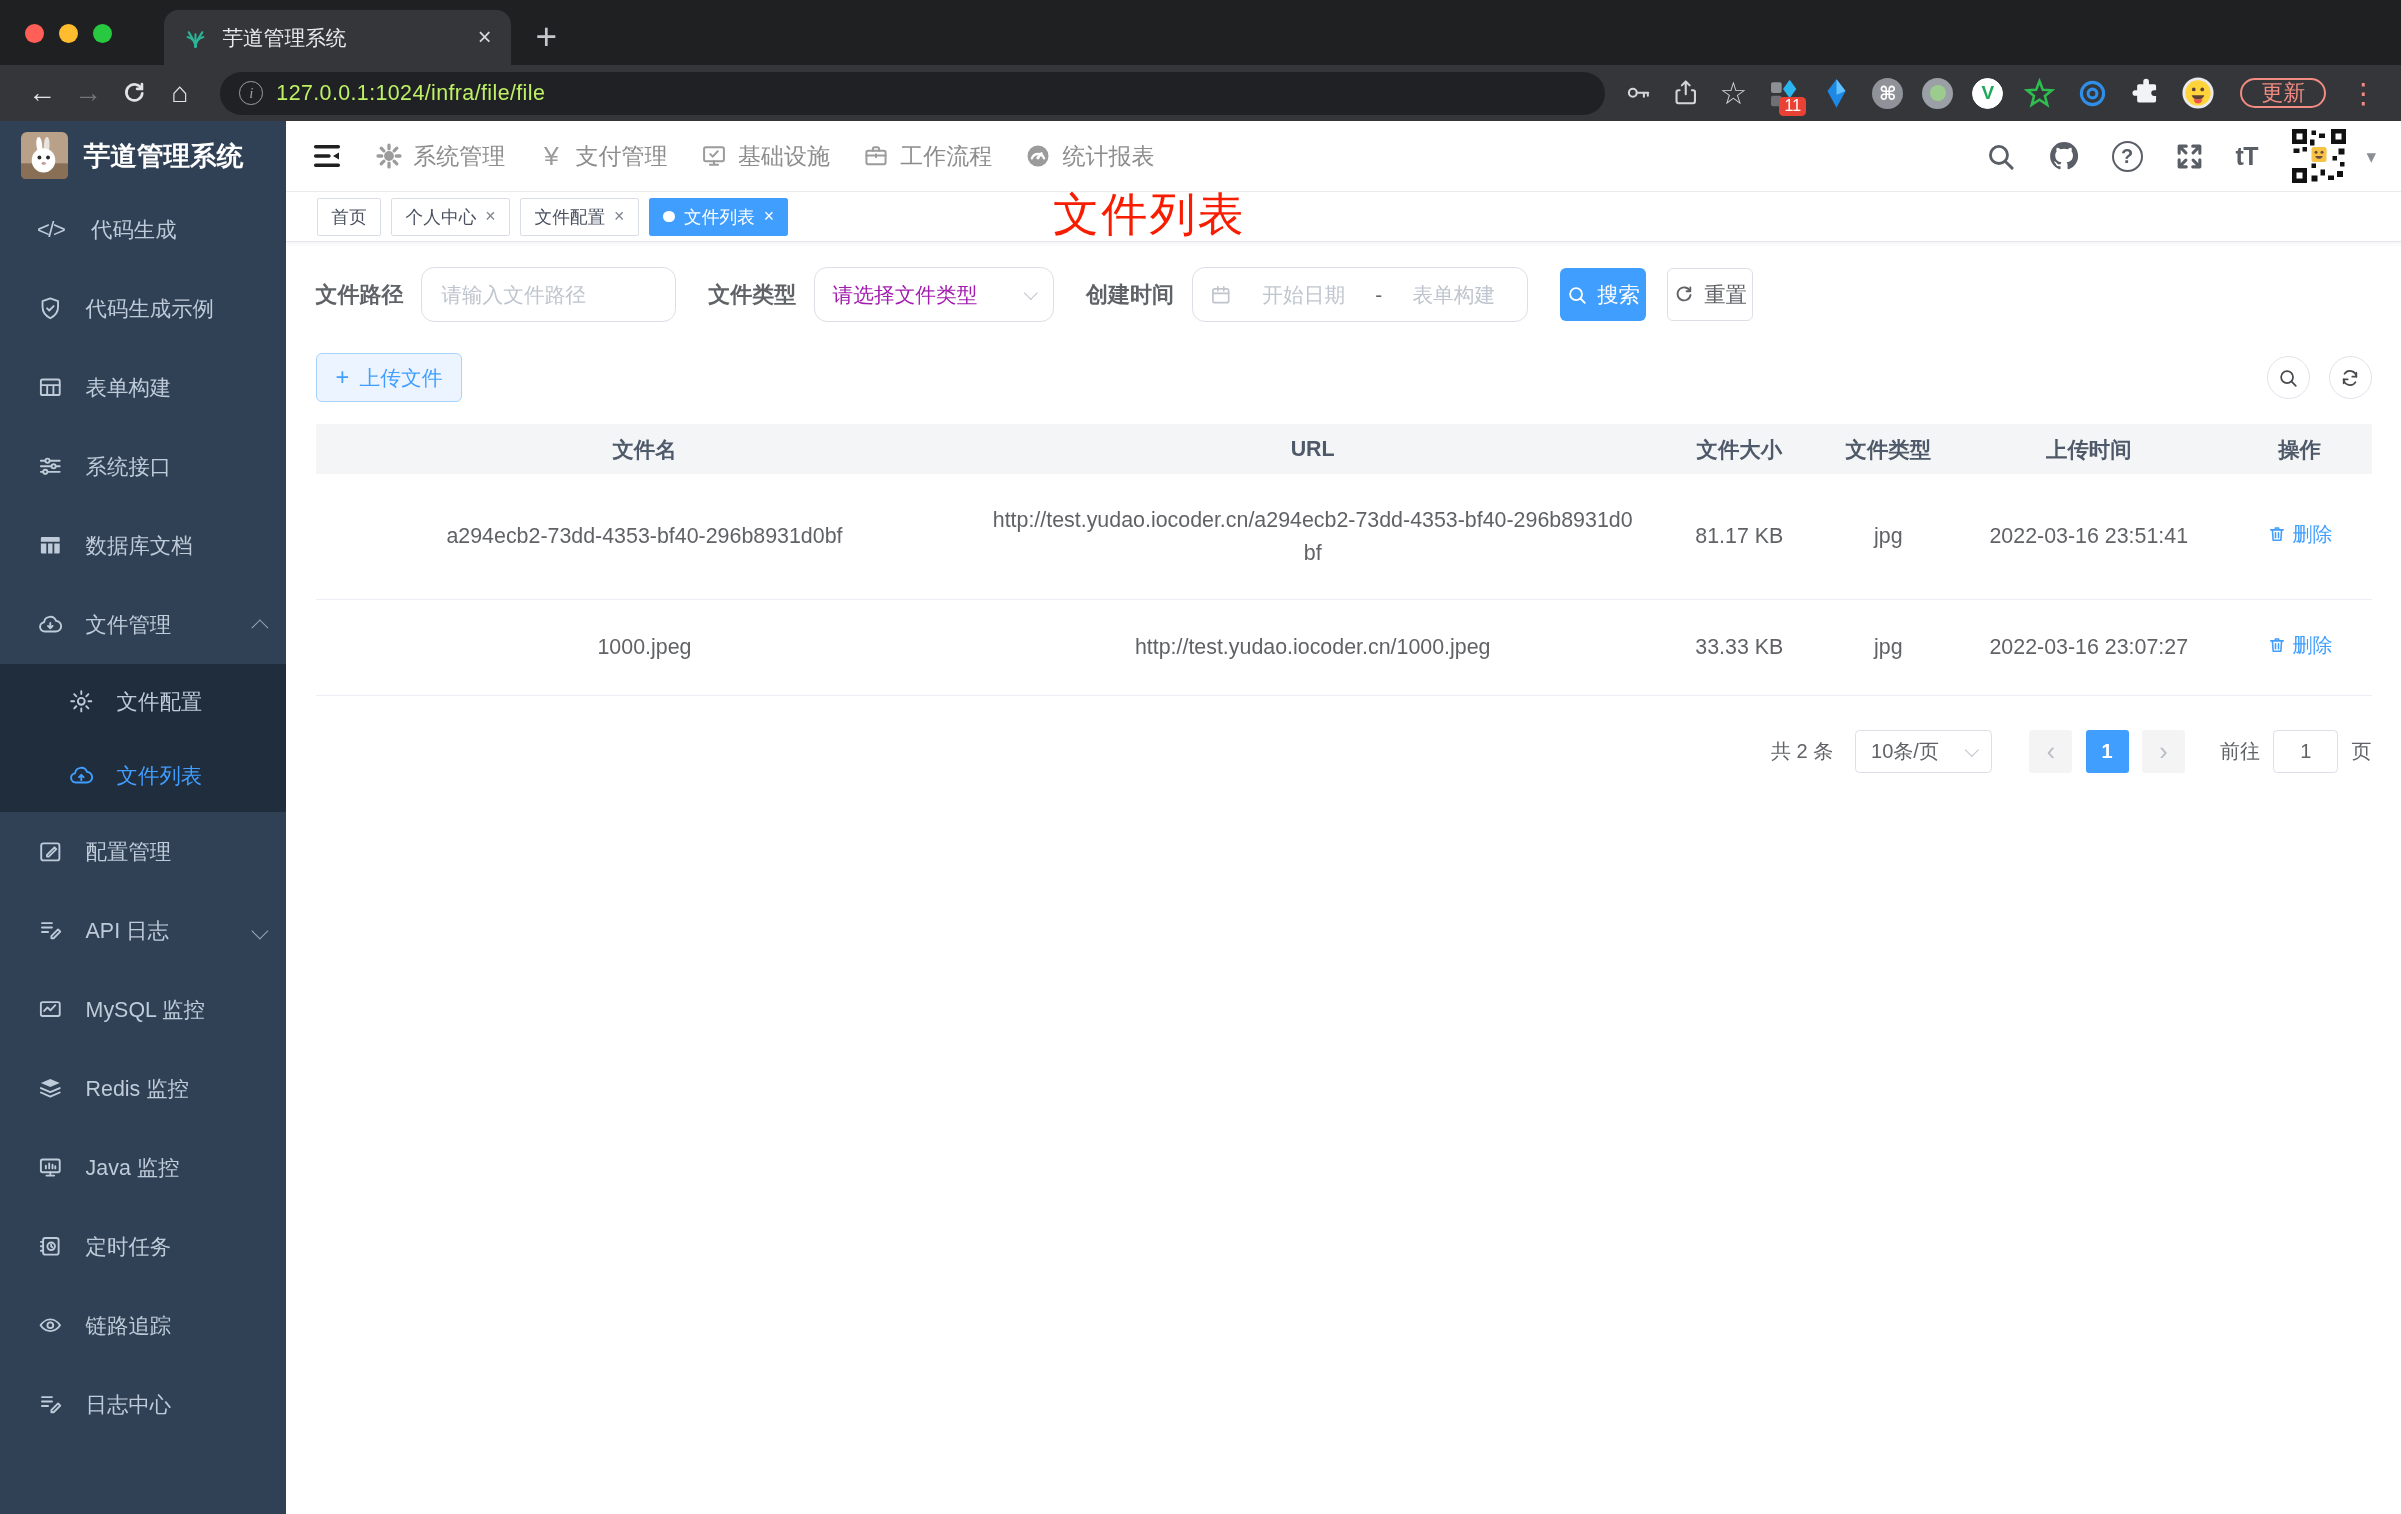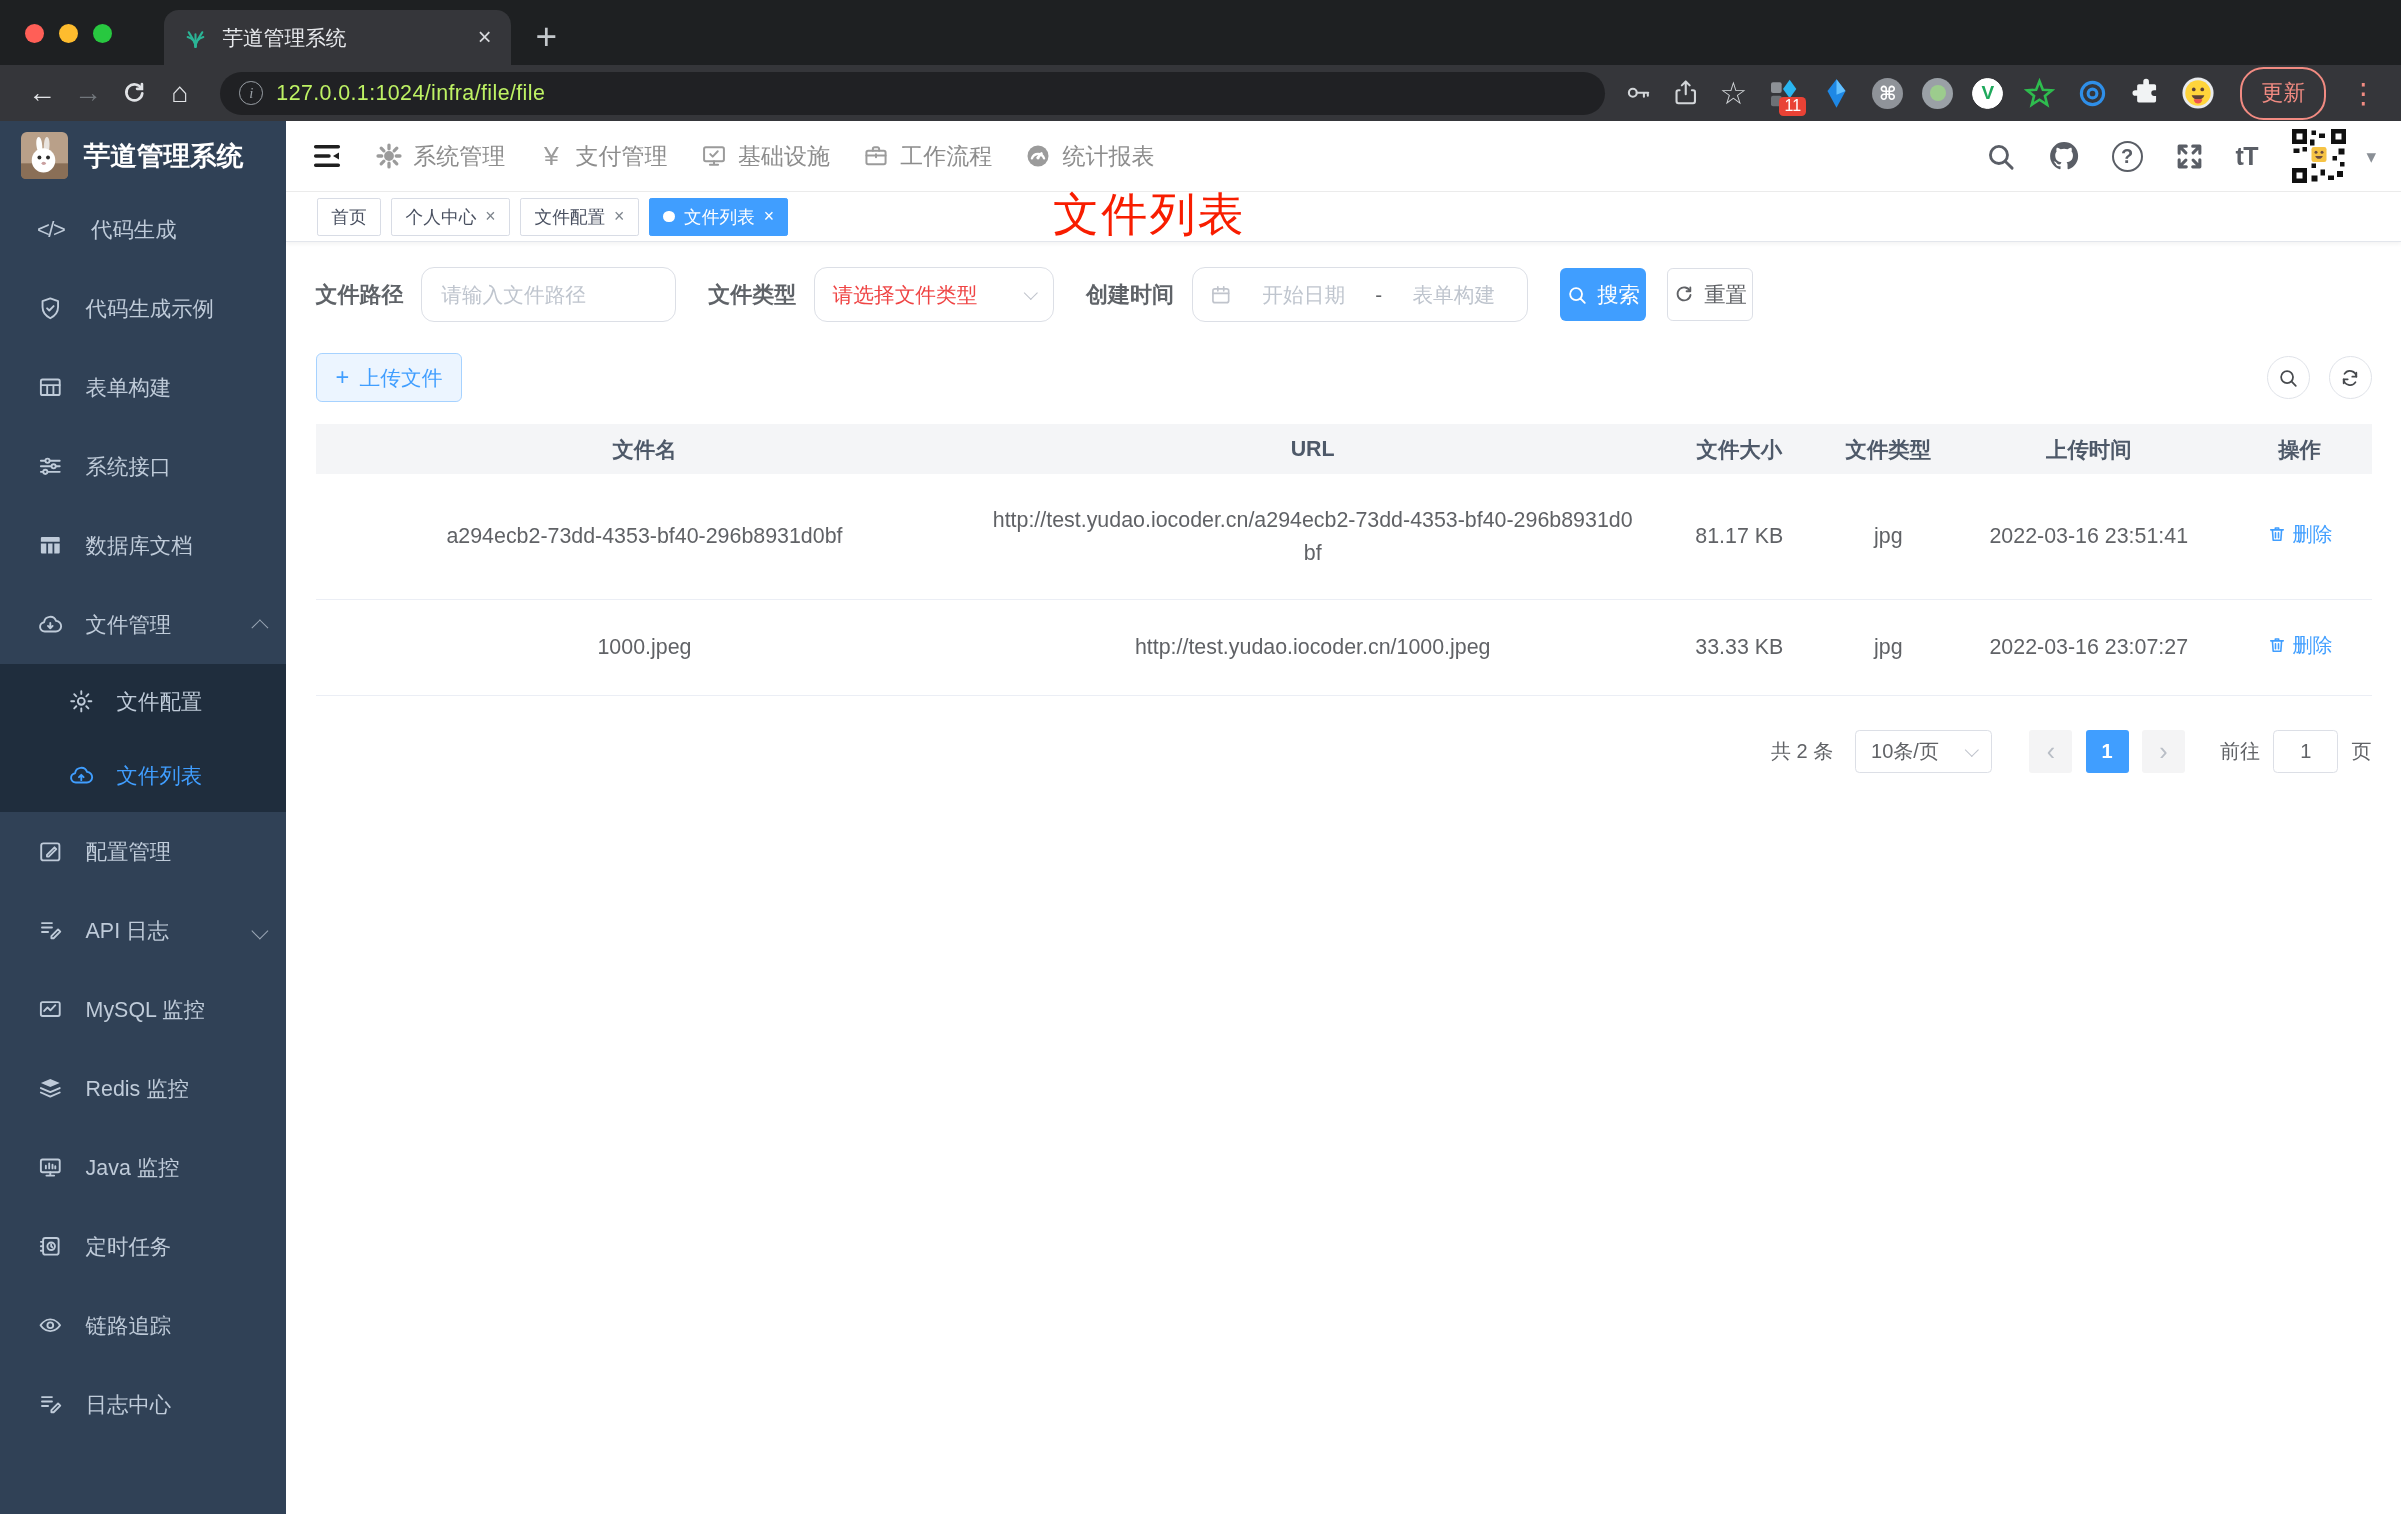--- a/index.html
+++ b/index.html
@@ -23,21 +23,21 @@
   .nav-glyph.disabled { color:#71767b; }
   .reload-ico { width:26.6px; height:26.6px; stroke:#e1e3e6; fill:none; stroke-width:2.4; stroke-linecap:round; margin:0 9.6px; }
   .omnibox { flex:1; height:43px; background:#202124; border-radius:23.6px; margin:0 17.7px; display:flex; align-items:center; padding:0 19px; gap:13.3px; }
   .info-circle { width:23.6px; height:23.6px; border:1.5px solid #9aa0a6; border-radius:50%; color:#9aa0a6; font-size:14.8px; display:flex; align-items:center; justify-content:center; font-style:italic; font-family:"Liberation Serif",serif; }
   .url-text { color:#bef264; font-size:21.4px; letter-spacing:0.4px; }
   .chrome-right { display:flex; align-items:center; gap:19px; }
   .cr-ico { color:#d3d6d9; display:flex; align-items:center; }
   .ext { position:relative; width:34px; height:34px; display:flex; align-items:center; justify-content:center; }
   .badge { position:absolute; right:-5.9px; bottom:-5.9px; background:#e94235; color:#fff; font-size:16px; border-radius:4.4px; padding:0.7px 5.2px; }
   .circle-ext { width:31px; height:31px; border-radius:50%; display:flex; align-items:center; justify-content:center; font-size:19px; font-weight:bold; }
-  .update-pill { border:2.2px solid #f28b82; color:#f28b82; height:53px; border-radius:23.6px; padding:0 19px; display:flex; align-items:center; font-size:22px; margin-left:5.9px; }
+  .update-pill { border:2.2px solid #f28b82; color:#f28b82; height:30px; border-radius:23.6px; padding:0 19px; display:flex; align-items:center; font-size:22px; margin-left:5.9px; }
   .menu-dots { color:#f28b82; font-size:28px; padding:0 4.4px; }
 
   
   .app { display:flex; height:1394px; }
   .sidebar { width:286px; background:#304156; flex-shrink:0; overflow:hidden; }
   .logo-row { height:69px; display:flex; align-items:center; gap:16px; padding:0 20.7px; }
   .logo-img { width:47px; height:47px; border-radius:4.4px; flex-shrink:0; }
   .logo-title { color:#fff; font-size:26.6px; font-weight:bold; white-space:nowrap; }
   .menu-item { height:79px; display:flex; align-items:center; gap:22px; padding:0 20.7px 0 37px; color:#bfcbd9; font-size:21.4px; cursor:pointer; }
   .menu-item .mi-label { flex:1; white-space:nowrap; }
@@ -69,21 +69,21 @@
   .tag-dot { width:11.8px; height:11.8px; border-radius:50%; background:#fff; }
 
   .annotation { position:absolute; left:1053px; top:184px; font-size:46px; font-weight:500; color:#f81d00; letter-spacing:2.2px; z-index:10; white-space:nowrap; }
 
   .content { padding:25px 29.5px; flex:1; }
   .filter-row { display:flex; align-items:center; }
   .flabel { font-size:22px; font-weight:bold; color:#5f6368; margin-right:17.7px; white-space:nowrap; }
   .f-box { height:55px; border:0.7px solid #dcdfe6; border-radius:13px; background:#fff; }
   input.f-input { width:255px; padding:0 19px; font-size:20.7px; color:#606266; outline:none; font-family:inherit; }
   input::placeholder { color:#bfc5ce; }
-  .f-select { width:240px; display:flex; align-items:center; justify-content:space-between; padding:0 17.7px; color:#ef4444; margin-right:0; }
+  .f-select { width:240px; display:flex; align-items:center; justify-content:space-between; padding:0 17.7px; color:#a21caf; margin-right:0; }
   .sel-chev { width:9.6px; height:9.6px; border-right:1.5px solid #c0c4cc; border-bottom:1.5px solid #c0c4cc; transform:rotate(45deg) translate(-1.5px,-1.5px); }
   .f-date { width:336px; display:flex; align-items:center; gap:14.8px; padding:0 16px; color:#bfc5ce; }
   .f-date .sep { color:#606266; flex:0 0 auto; }
   .cal-ico { color:#c0c4cc; }
   .gap { width:32px; flex-shrink:0; }
   .btn { height:53px; border-radius:5.9px; display:flex; align-items:center; gap:9.6px; padding:0 5px; font-size:21.4px; cursor:pointer; border:0.7px solid transparent; white-space:nowrap;}
   .btn-search { background:#409eff; color:#fff; margin-left:32px; }
   .btn-reset { background:#fff; color:#606266; border-color:#dcdfe6; margin-left:20.7px; }
   .btn svg.ico { width:22px; height:22px; stroke-width:2; }
 

